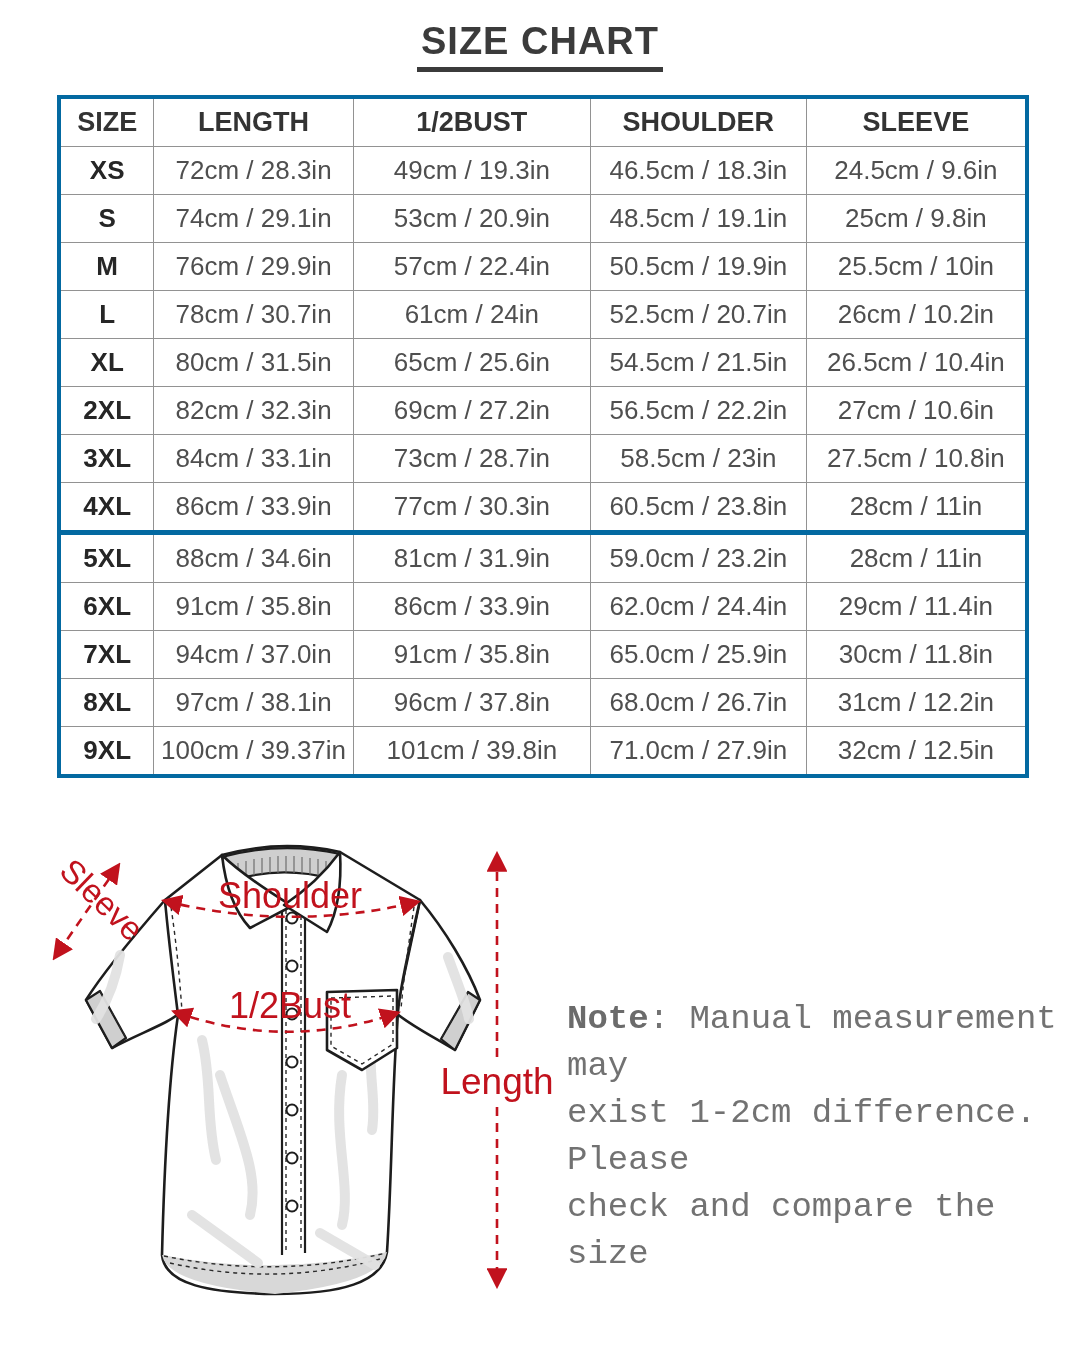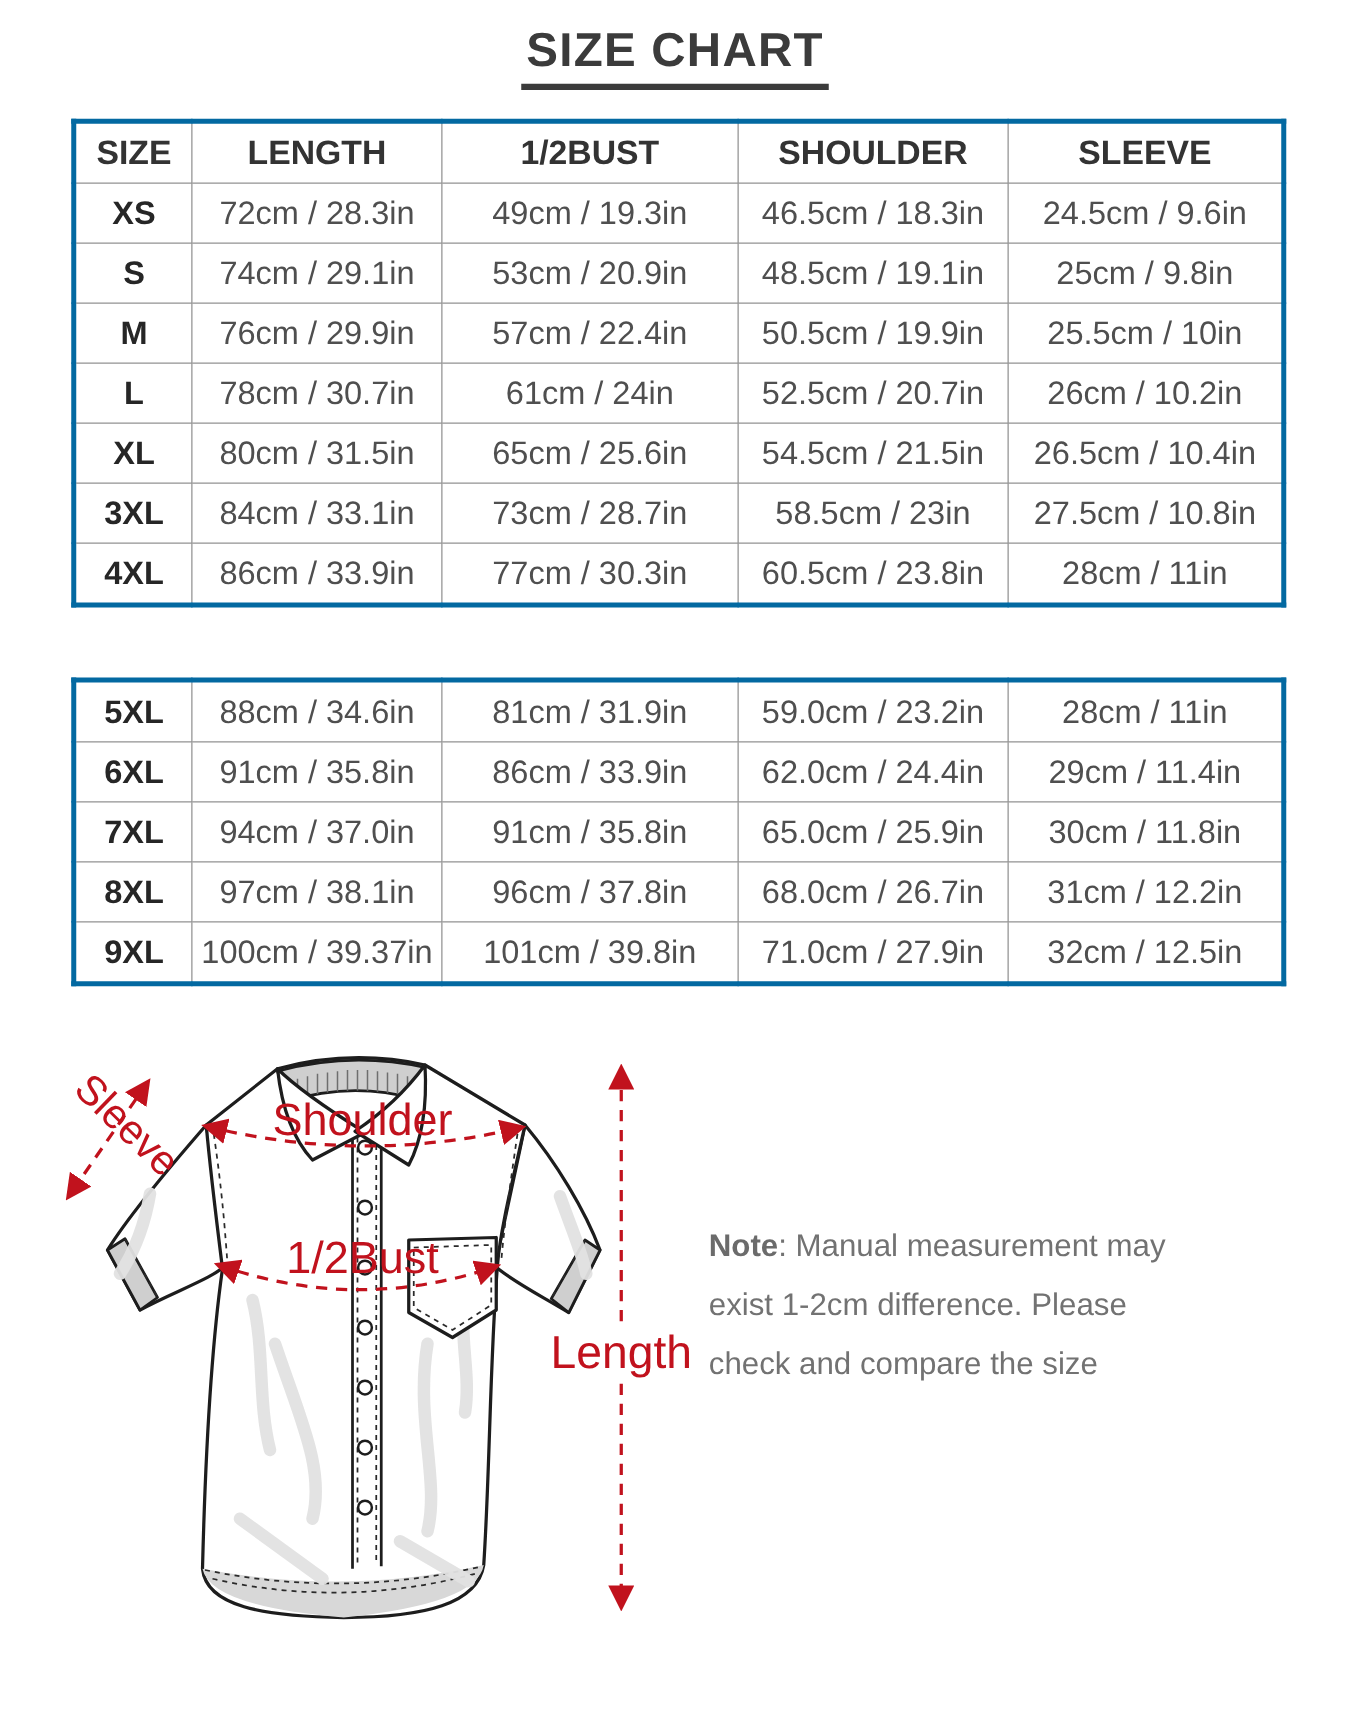--- a/index.html
+++ b/index.html
@@ -8,39 +8,39 @@
 
   
   .title-wrap{position:absolute;top:20px;left:0;right:0;text-align:center;}
   .title{display:inline-block;font-size:38px;font-weight:bold;color:#3b3b3b;
          letter-spacing:1px;border-bottom:5px solid #3b3b3b;padding:0 4px 4px;}
 
   
   table.tbl{position:absolute;left:57px;width:972px;border-collapse:collapse;
             table-layout:fixed;border:4px solid #0369a1;background:#fff;}
   table.tbl.upper{top:95px;}
-  table.tbl.lower{top:542px;}
+  table.tbl.lower{top:531px;}
   .tbl th,.tbl td{border:1px solid #929292;height:47px;padding:0 2px;
                   text-align:center;vertical-align:middle;overflow:hidden;white-space:nowrap;}
   .tbl th{font-size:27px;font-weight:bold;color:#333333;}
   .tbl td{font-size:26px;color:#4f4f4f;}
   .tbl td.size-col{font-weight:bold;color:#262626;margin-left:28px;}
 
   
   .diagram{position:absolute;left:20px;top:835px;width:540px;height:480px;}
   .diagram text{font-family:"Liberation Sans",sans-serif;fill:#c1121d;}
   .ln{fill:#ffffff;stroke:#1d1d1d;stroke-width:2.6;stroke-linejoin:round;}
   .gry{fill:#cfcfcf;stroke:#1d1d1d;stroke-width:2.2;stroke-linejoin:round;}
   .st{fill:none;stroke:#2a2a2a;stroke-width:1.4;stroke-dasharray:4 4;}
   .wr{fill:none;stroke:#e2e2e2;stroke-width:10;stroke-linecap:round;}
   .red-dash{fill:none;stroke:#c1121d;stroke-width:2.6;stroke-dasharray:9 7;}
 
   
-  .note{position:absolute;left:567px;top:974px;width:490px;
-        font-size:25px;line-height:47px;color:#727272;}
+  .note{position:absolute;left:567px;top:996px;width:490px;
+        font-size:34px;line-height:47px;color:#727272;font-family:Liberation Mono, monospace;}
   .note b{font-weight:bold;color:#6b6b6b;}
 </style>
 </head>
 <body>
 
 <div class="page">
 
   <div class="title-wrap">
     <span class="title">SIZE CHART</span>
   </div>
@@ -90,20 +90,27 @@
           <td>61cm / 24in</td>
           <td>52.5cm / 20.7in</td>
           <td>26cm / 10.2in</td>
         </tr>
         <tr>
           <td class="size-col">XL</td>
           <td>80cm / 31.5in</td>
           <td>65cm / 25.6in</td>
           <td>54.5cm / 21.5in</td>
           <td>26.5cm / 10.4in</td>
+        </tr>
+        <tr>
+          <td class="size-col">2XL</td>
+          <td>82cm / 32.3in</td>
+          <td>69cm / 27.2in</td>
+          <td>56.5cm / 22.2in</td>
+          <td>27cm / 10.6in</td>
         </tr>
         <tr>
           <td class="size-col">3XL</td>
           <td>84cm / 33.1in</td>
           <td>73cm / 28.7in</td>
           <td>58.5cm / 23in</td>
           <td>27.5cm / 10.8in</td>
         </tr>
         <tr>
           <td class="size-col">4XL</td>

